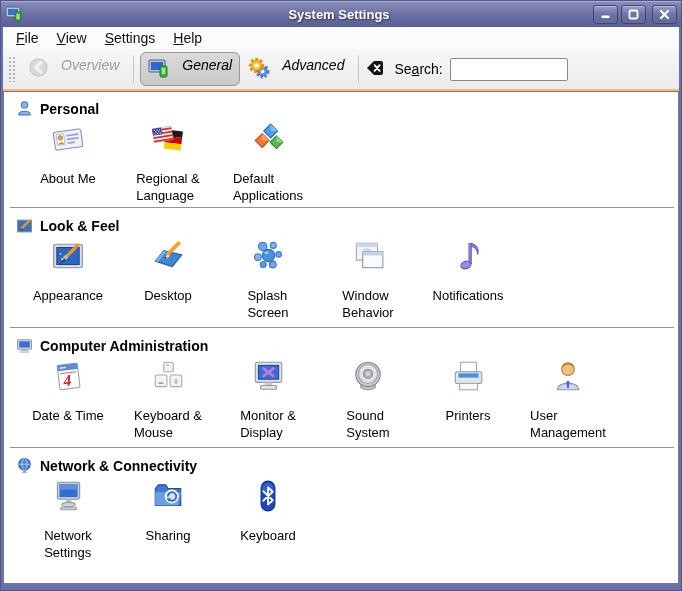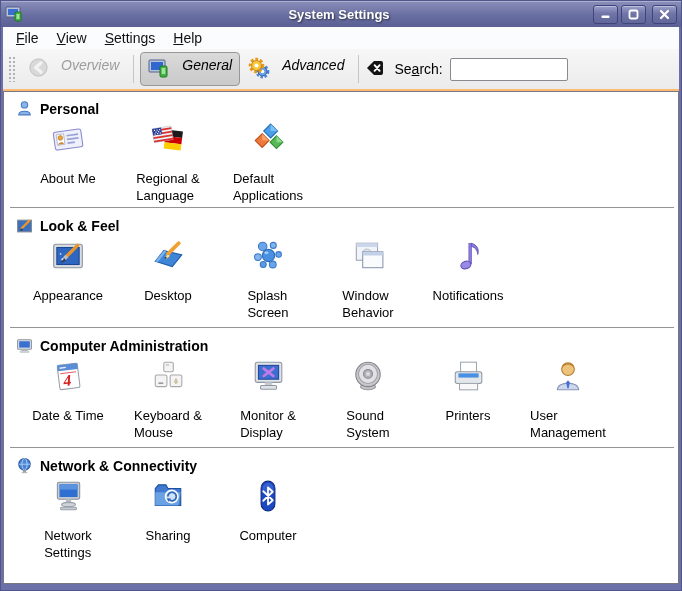--- a/index.html
+++ b/index.html
@@ -32,21 +32,21 @@
   .menu-item { padding:2px 9px; }
 
   .toolbar { height:40px; display:flex; align-items:center;
              background:linear-gradient(#f7f7f7, #ebebeb); padding:0 5px; font-size:14px; }
   .tb-handle { width:7px; height:26px; margin-right:5px;
                background-image:radial-gradient(circle, #b2b2b6 1px, transparent 1.4px);
                background-size:4px 4px; }
   .toolbtn { display:flex; align-items:flex-start; gap:12px; padding:4px 7px; border-radius:4px;
              border:1px solid transparent; color:#000;font-style:italic; }
   .toolbtn.disabled { color:#9c9c9c; }
-  .toolbtn.selected { background:linear-gradient(#dadada,#c9c9c9); border-color:#989898; }
+  .toolbtn.selected { background:linear-gradient(#dadada,#c9c9c9); border-color:#989898;border-radius:6px; }
   .tsep { width:1px; align-self:stretch; margin:6px 6px; background:#c6c6c6; }
   .search-area { display:flex; align-items:center; }
   .search-label { margin:0 7px 0 9px; }
   .search-input { width:118px; height:23px; border:1px solid #878b90; border-radius:2px;
                   background:#fff; padding:0 4px; font:13px "Liberation Sans", sans-serif; }
 
   
   .content { margin-top:2px; border:1px solid #75797f; background:#fff; height:493px; overflow:hidden; }
   .section { position:relative; padding-top:8px; }
   .sec1 { height:117px; } .sec2 { height:120px; } .sec3 { height:120px; } .sec4 { height:136px; }
@@ -493,21 +493,21 @@
           </div>
           <div class="item">
             <span class="iicon">
               <svg width="34" height="34" viewBox="0 0 32 32">
                 <rect x="9.5" y="2" width="13" height="28" rx="6.5" fill="#1c48c0" stroke="#0c2a80"></rect>
                 <rect x="11" y="3.5" width="10" height="11" rx="5" fill="#4a72d8" opacity=".55"></rect>
                 <path d="M16 8 v16 M16 8 l4.5 4 -9 8.5 M16 24 l4.5-4 -9-8.5" stroke="#fff" stroke-width="1.7" fill="none" stroke-linejoin="round" stroke-linecap="round"></path>
               </svg>
             </span>
             <span class="ilabel">
-              <span class="l">Computer</span>
+              <span class="l">Keyboard</span>
                 <span class="l"></span>
             </span>
           </div>
         </div>
       </div>
 
     </div>
   </div>
 </div>
 

